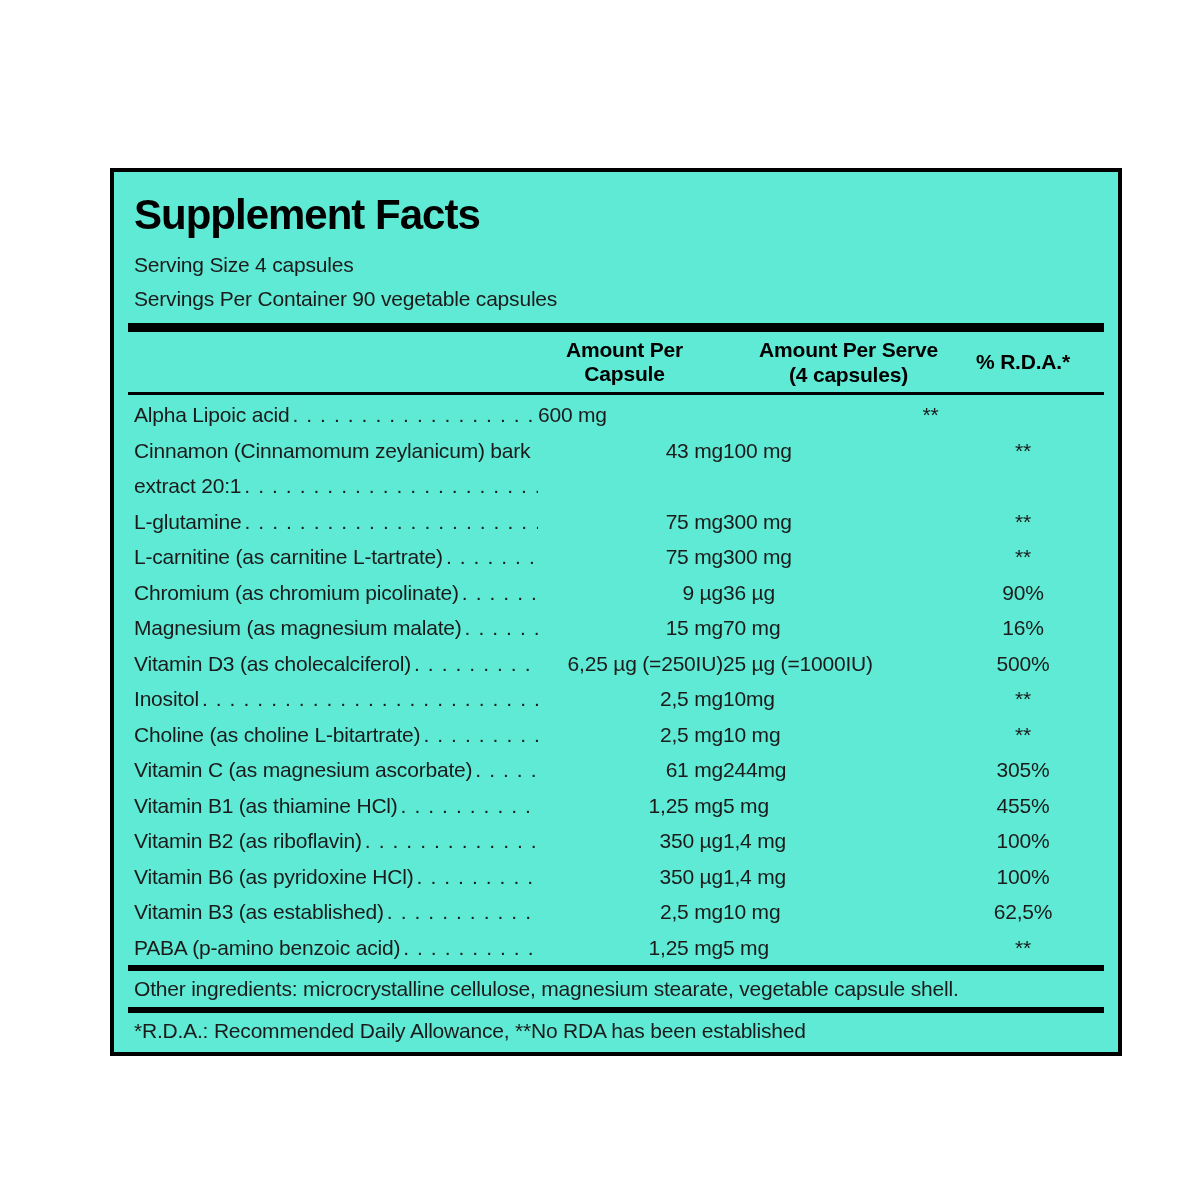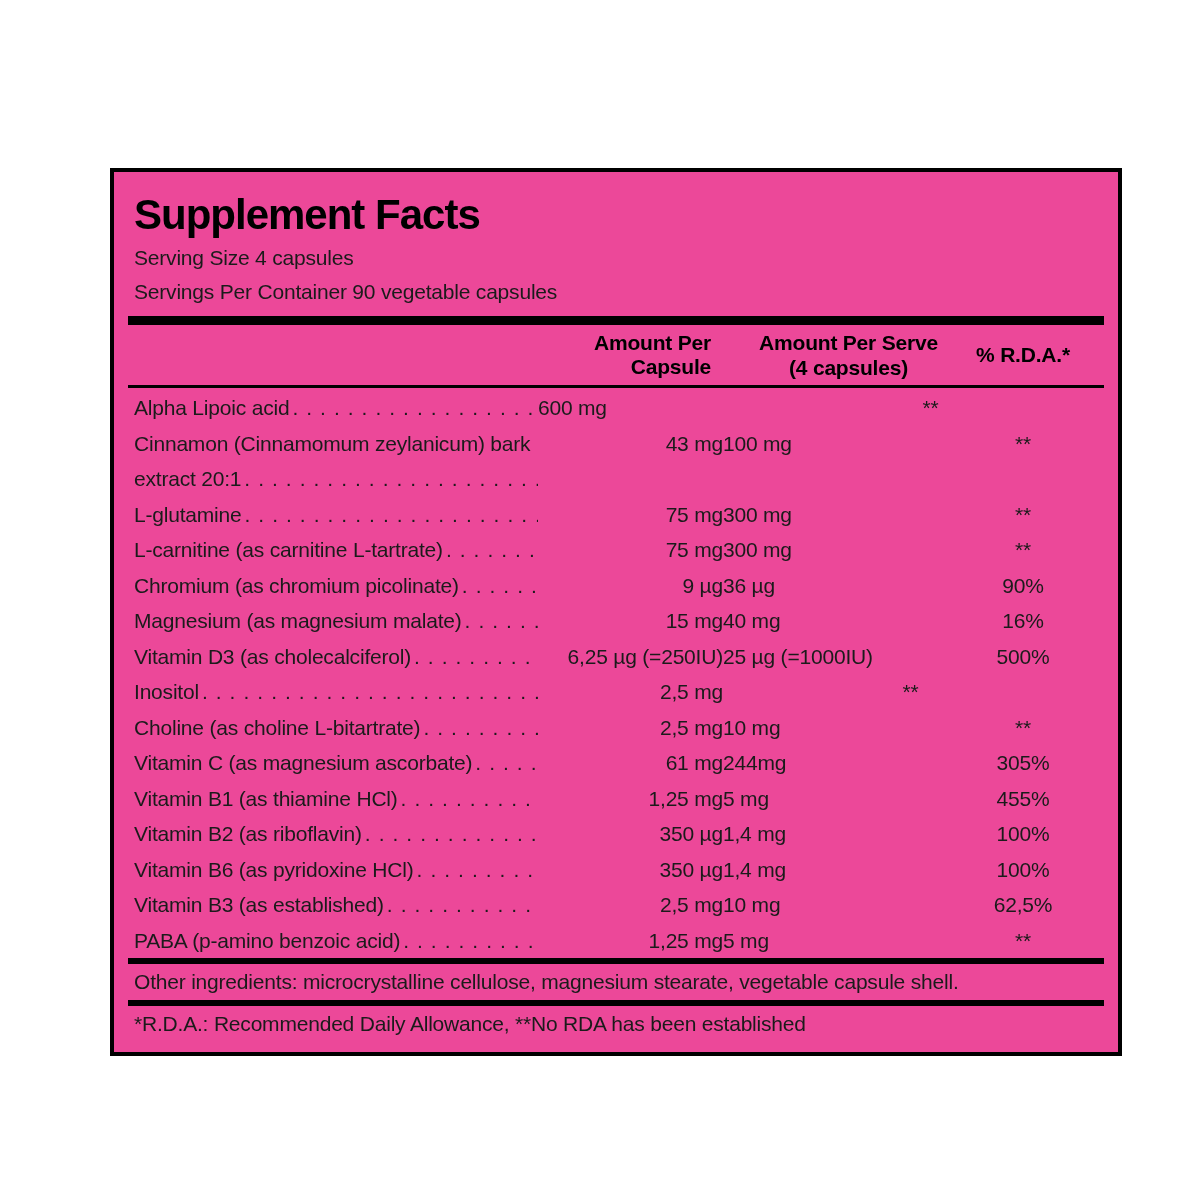--- a/index.html
+++ b/index.html
@@ -6,40 +6,40 @@
   html, body { width: 1200px; height: 1200px; background: #ffffff; }
   body { font-family: "Liberation Sans", sans-serif; color: #1b1b1b; position: relative; }
 
   .canvas { position: absolute; inset: 0; background: #ffffff; }
 
   .facts-box {
     position: absolute;
     left: 110px; top: 168px;
     width: 1012px; height: 888px;
     border: 4px solid #000000;
-    background: #ec4899;
+    background: #5eead4;
     padding: 18px 14px 0 14px;
   }
 
   .title {
     font-size: 42px;
     font-weight: bold;
     color: #000000;
     letter-spacing: -1px;
     line-height: 50px;
     padding-left: 6px;
   }
 
   .serving-line {
     font-size: 21px;
     letter-spacing: -0.2px;
     line-height: 34px;
     padding-left: 6px;
   }
-  .serving-line.first { margin-top: 1px; }
+  .serving-line.first { margin-top: 8px; }
 
   .bar { background: #000000; width: 100%; }
   .bar.thick { height: 9px; margin-top: 7px; }
   .bar.med   { height: 6px; }
 
   .header-row {
     display: flex;
     align-items: center;
     height: 60px;
     font-weight: bold;
@@ -47,21 +47,21 @@
     letter-spacing: -0.2px;
     color: #000000;
   }
   .rule { height: 3px; background: #000000; width: 100%; }
 
   .cell-name { width: 410px; padding-left: 6px; overflow: hidden; }
   .cell-c2   { width: 185px; text-align: right; }
   .cell-c3   { width: 225px; }
   .cell-c4   { flex: 1; text-align: center; padding-right: 6px; }
 
-  .header-row .cell-c2 { padding-right: 12px; }
+  .header-row .cell-c2 { padding-right: 12px; text-align: center; }
   .header-row .cell-c3 { text-align: center; padding-left: 26px; line-height: 25px; }
   .header-row .cell-c3 span { display: block; }
 
   .rows { padding-top: 2px; }
   .row {
     display: flex;
     align-items: flex-start;
     font-size: 21px;
     letter-spacing: -0.2px;
     line-height: 35.5px;
@@ -139,34 +139,35 @@
   <div class="row">
     <div class="cell-name"><span class="nm">Chromium (as chromium picolinate)</span><span class="dots">............................................................</span></div>
     <div class="cell-c2">9 µg</div>
     <div class="cell-c3">36 µg</div>
     <div class="cell-c4">90%</div>
   </div>
 
   <div class="row">
     <div class="cell-name"><span class="nm">Magnesium (as magnesium malate)</span><span class="dots">............................................................</span></div>
     <div class="cell-c2">15 mg</div>
-    <div class="cell-c3">40 mg</div>
+    <div class="cell-c3">70 mg</div>
     <div class="cell-c4">16%</div>
   </div>
 
   <div class="row">
     <div class="cell-name"><span class="nm">Vitamin D3 (as cholecalciferol)</span><span class="dots">............................................................</span></div>
     <div class="cell-c2">6,25 µg (=250IU)</div>
     <div class="cell-c3">25 µg (=1000IU)</div>
     <div class="cell-c4">500%</div>
   </div>
 
   <div class="row">
     <div class="cell-name"><span class="nm">Inositol</span><span class="dots">............................................................</span></div>
     <div class="cell-c2">2,5 mg</div>
+    <div class="cell-c3">10mg</div>
     <div class="cell-c4">**</div>
   </div>
 
   <div class="row">
     <div class="cell-name"><span class="nm">Choline (as choline L-bitartrate)</span><span class="dots">............................................................</span></div>
     <div class="cell-c2">2,5 mg</div>
     <div class="cell-c3">10 mg</div>
     <div class="cell-c4">**</div>
   </div>
 

